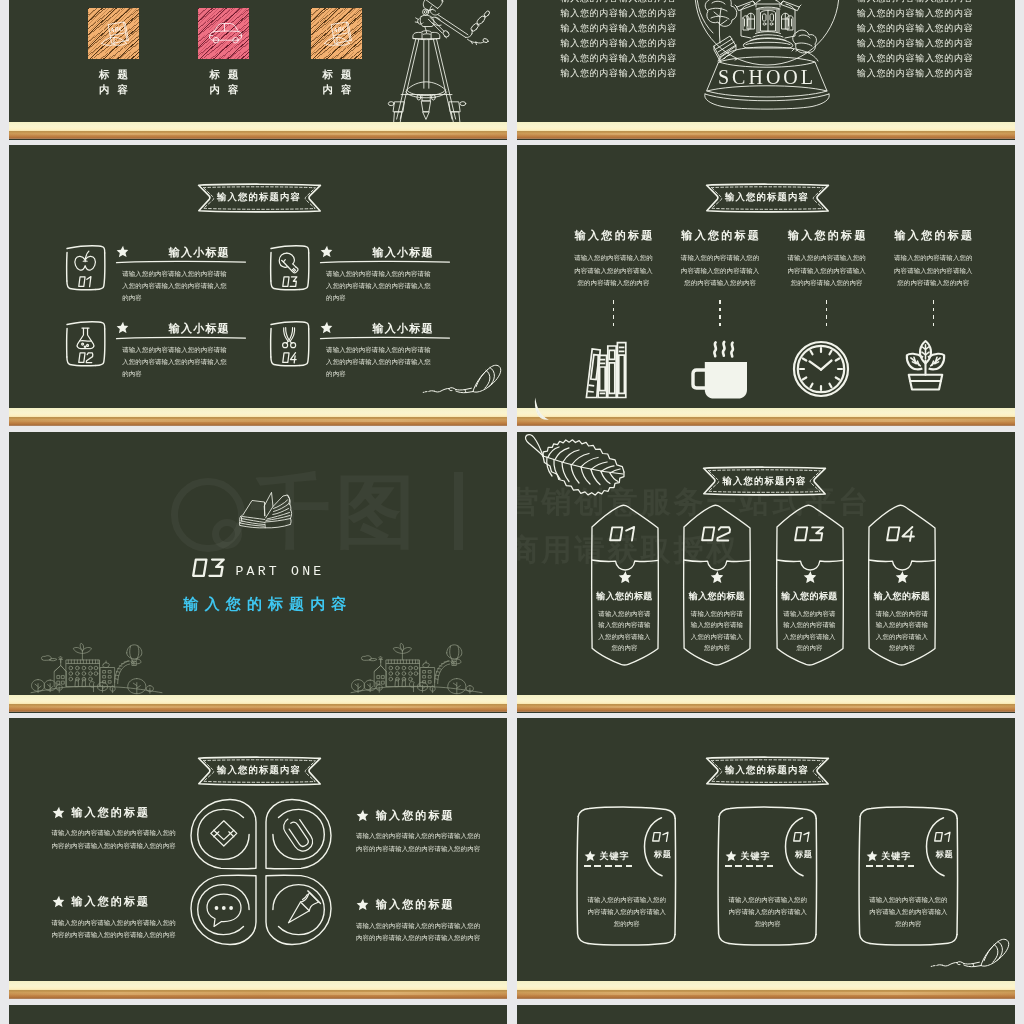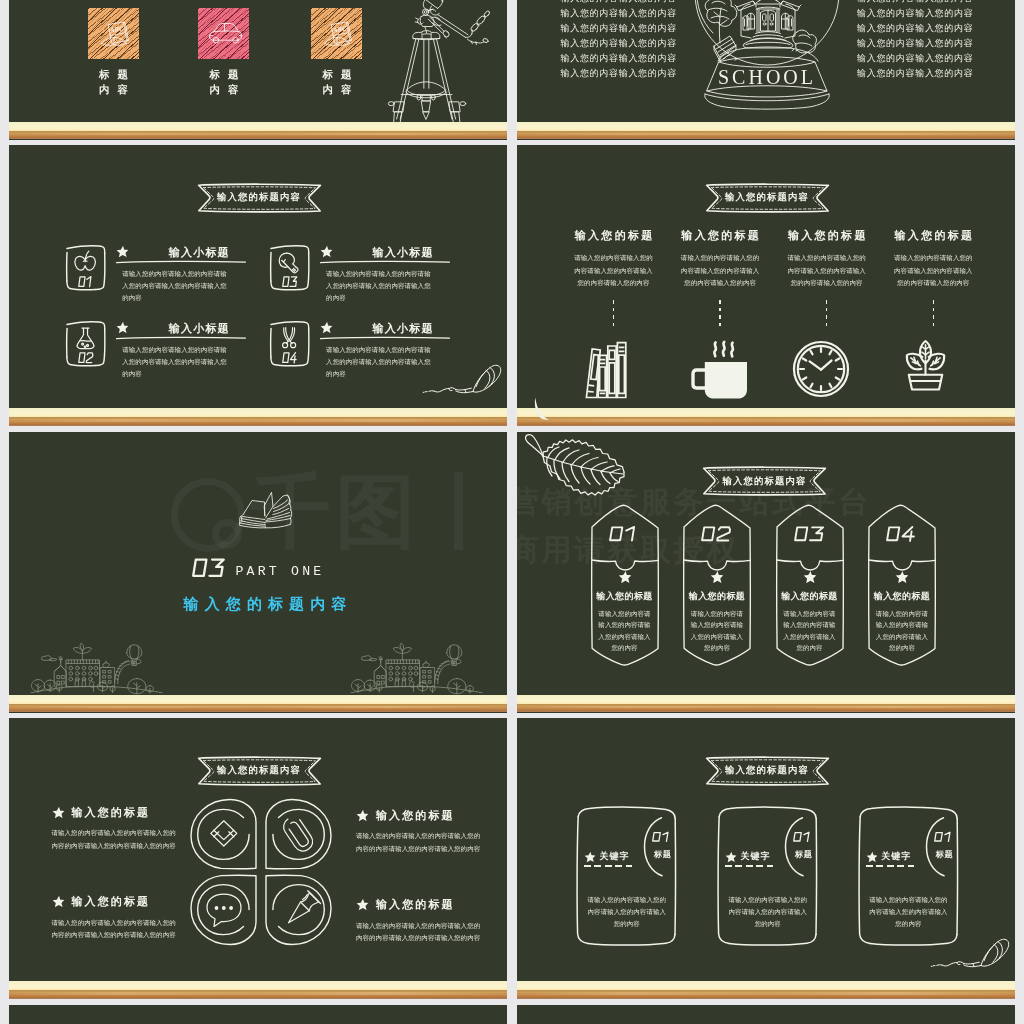--- a/index.html
+++ b/index.html
@@ -141,21 +141,21 @@
   .ci-t{font-size:11px;font-weight:700;letter-spacing:2.1px;white-space:nowrap;}
   .ci-p{margin-top:7px;width:125px;line-height:12.5px;}
 
   
   .tc{position:absolute;top:81.6px;width:100px;height:148px;}
   .tc1{left:59.8px;} .tc2{left:200.8px;} .tc3{left:341.4px;}
   .tc-sh{position:absolute;left:0;top:0;}
   .tc-num{position:absolute;left:75px;top:30px;}
   .tc-lab{position:absolute;left:0;top:49px;width:100px;text-align:center;font-size:8.2px;
     font-weight:700;letter-spacing:.5px;color:#f3f5ed;text-indent:73px;}
-  .tc-kw{position:absolute;left:7.8px;top:50px;display:flex;align-items:flex-end;gap:3.5px;
+  .tc-kw{position:absolute;left:7.8px;top:50px;display:flex;align-items:flex-start;gap:3.5px;
     font-size:9px;font-weight:700;letter-spacing:1px;}
   .tc-dash{position:absolute;left:7.8px;top:65.5px;width:51px;height:2.4px;
     background:repeating-linear-gradient(90deg,#eef1e6 0 6.9px,transparent 6.9px 10.4px);}
   .tc-p{position:absolute;left:9.5px;top:94px;width:82px;text-align:center;line-height:12.4px;}
   .sec-num-svg{position:absolute;left:0;top:-1px;}
 
 </style>
 </head>
 <body>
 

